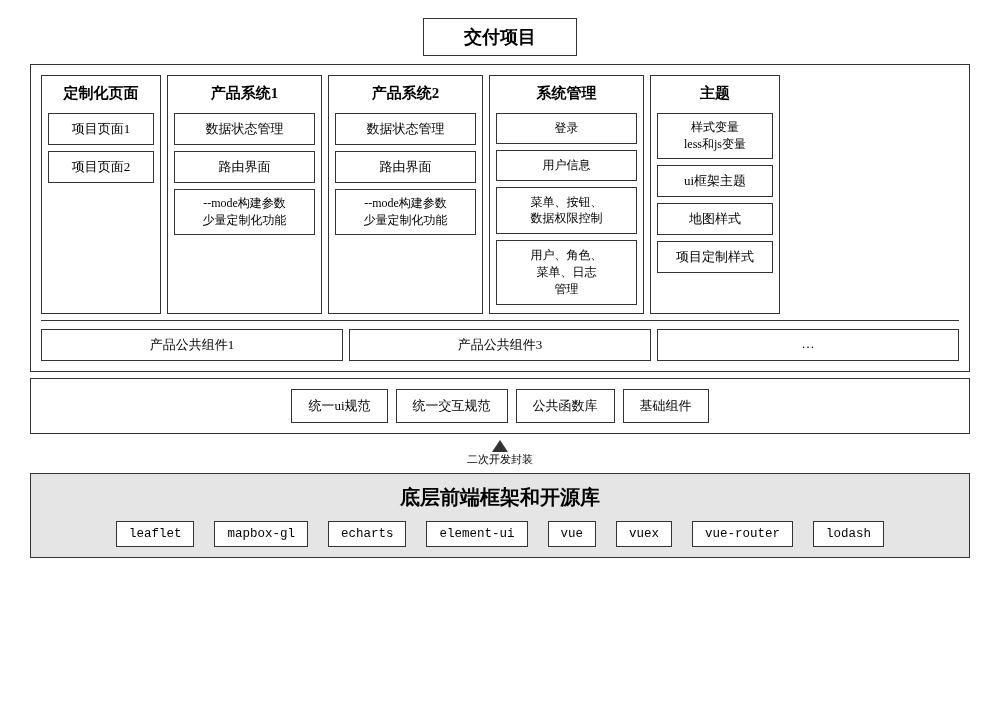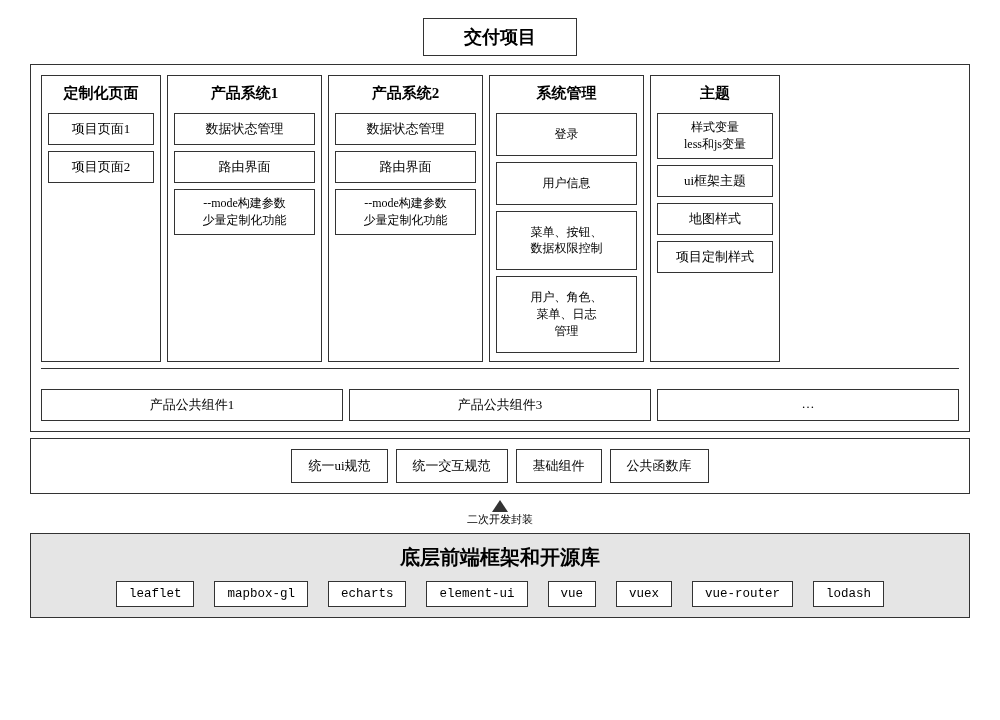--- a/index.html
+++ b/index.html
@@ -88,21 +88,21 @@
       padding: 5px 8px;
       font-size: 12px;
     }
 
     
     .public-components {
       display: flex;
       gap: 6px;
       width: 100%;
       border-top: 1.5px solid #333;
-      padding-top: 20px;
+      padding-top: 8px;
     }
     .pub-box {
       border: 1.5px solid #333;
       padding: 6px 10px;
       font-size: 13px;
       text-align: center;
       flex: 1;
       background: #fff;
     }
 
@@ -170,21 +170,21 @@
       border: 1.5px solid #333;
       padding: 5px 12px;
       font-size: 12.5px;
       font-family: "Courier New", monospace;
       background: #fff;
     }
 
     
     .sysadmin-item {
       border: 1.5px solid #333;
-      padding: 12px 8px;
+      padding: 6px 8px;
       font-size: 12px;
       text-align: center;
       width: 100%;
       background: #fff;
       line-height: 1.4;
     }
   </style>
 </head>
 <body>
 
@@ -236,22 +236,22 @@
     <div class="public-components">
       <div class="pub-box">产品公共组件1</div>
       <div class="pub-box">产品公共组件3</div>
       <div class="pub-box">…</div>
     </div>
   </div>
 
   <div class="middle-box">
     <div class="mid-item">统一ui规范</div>
     <div class="mid-item">统一交互规范</div>
+    <div class="mid-item">公共函数库</div>
     <div class="mid-item">基础组件</div>
-    <div class="mid-item">公共函数库</div>
   </div>
 
   <div class="arrow-area">
     <div class="arrow-up"></div>
     <div class="arrow-label">
       <span>二次开发封装</span>
     </div>
   </div>
 
   <div class="bottom-box">

